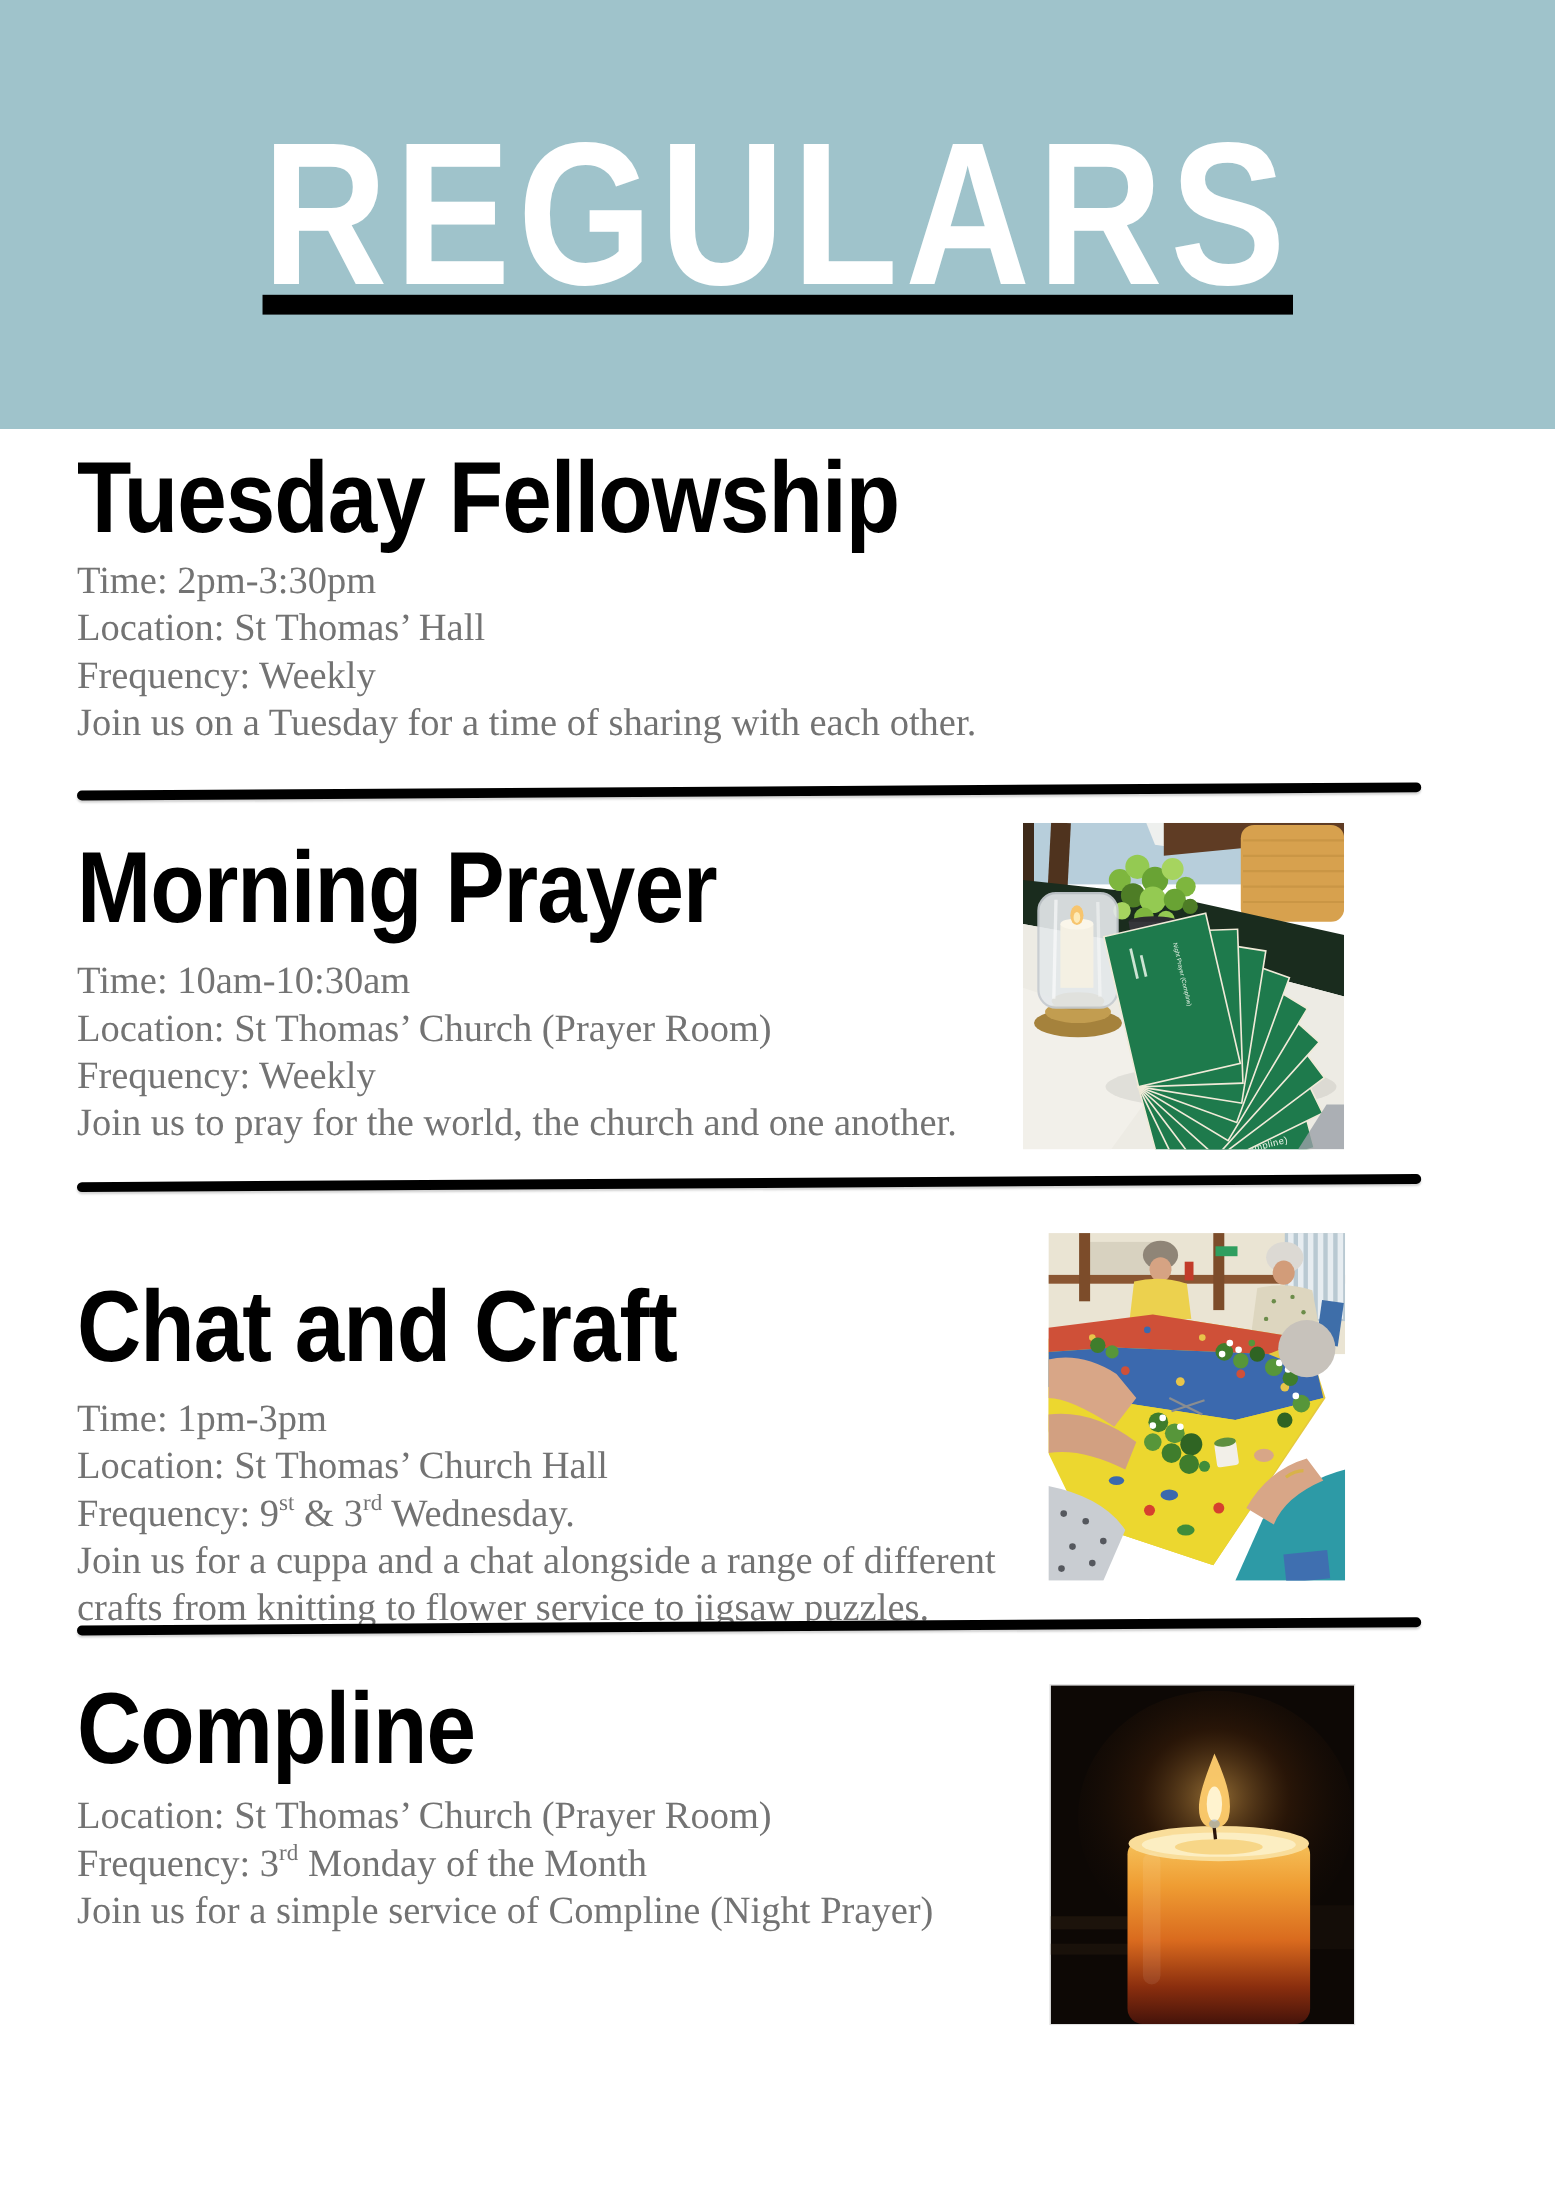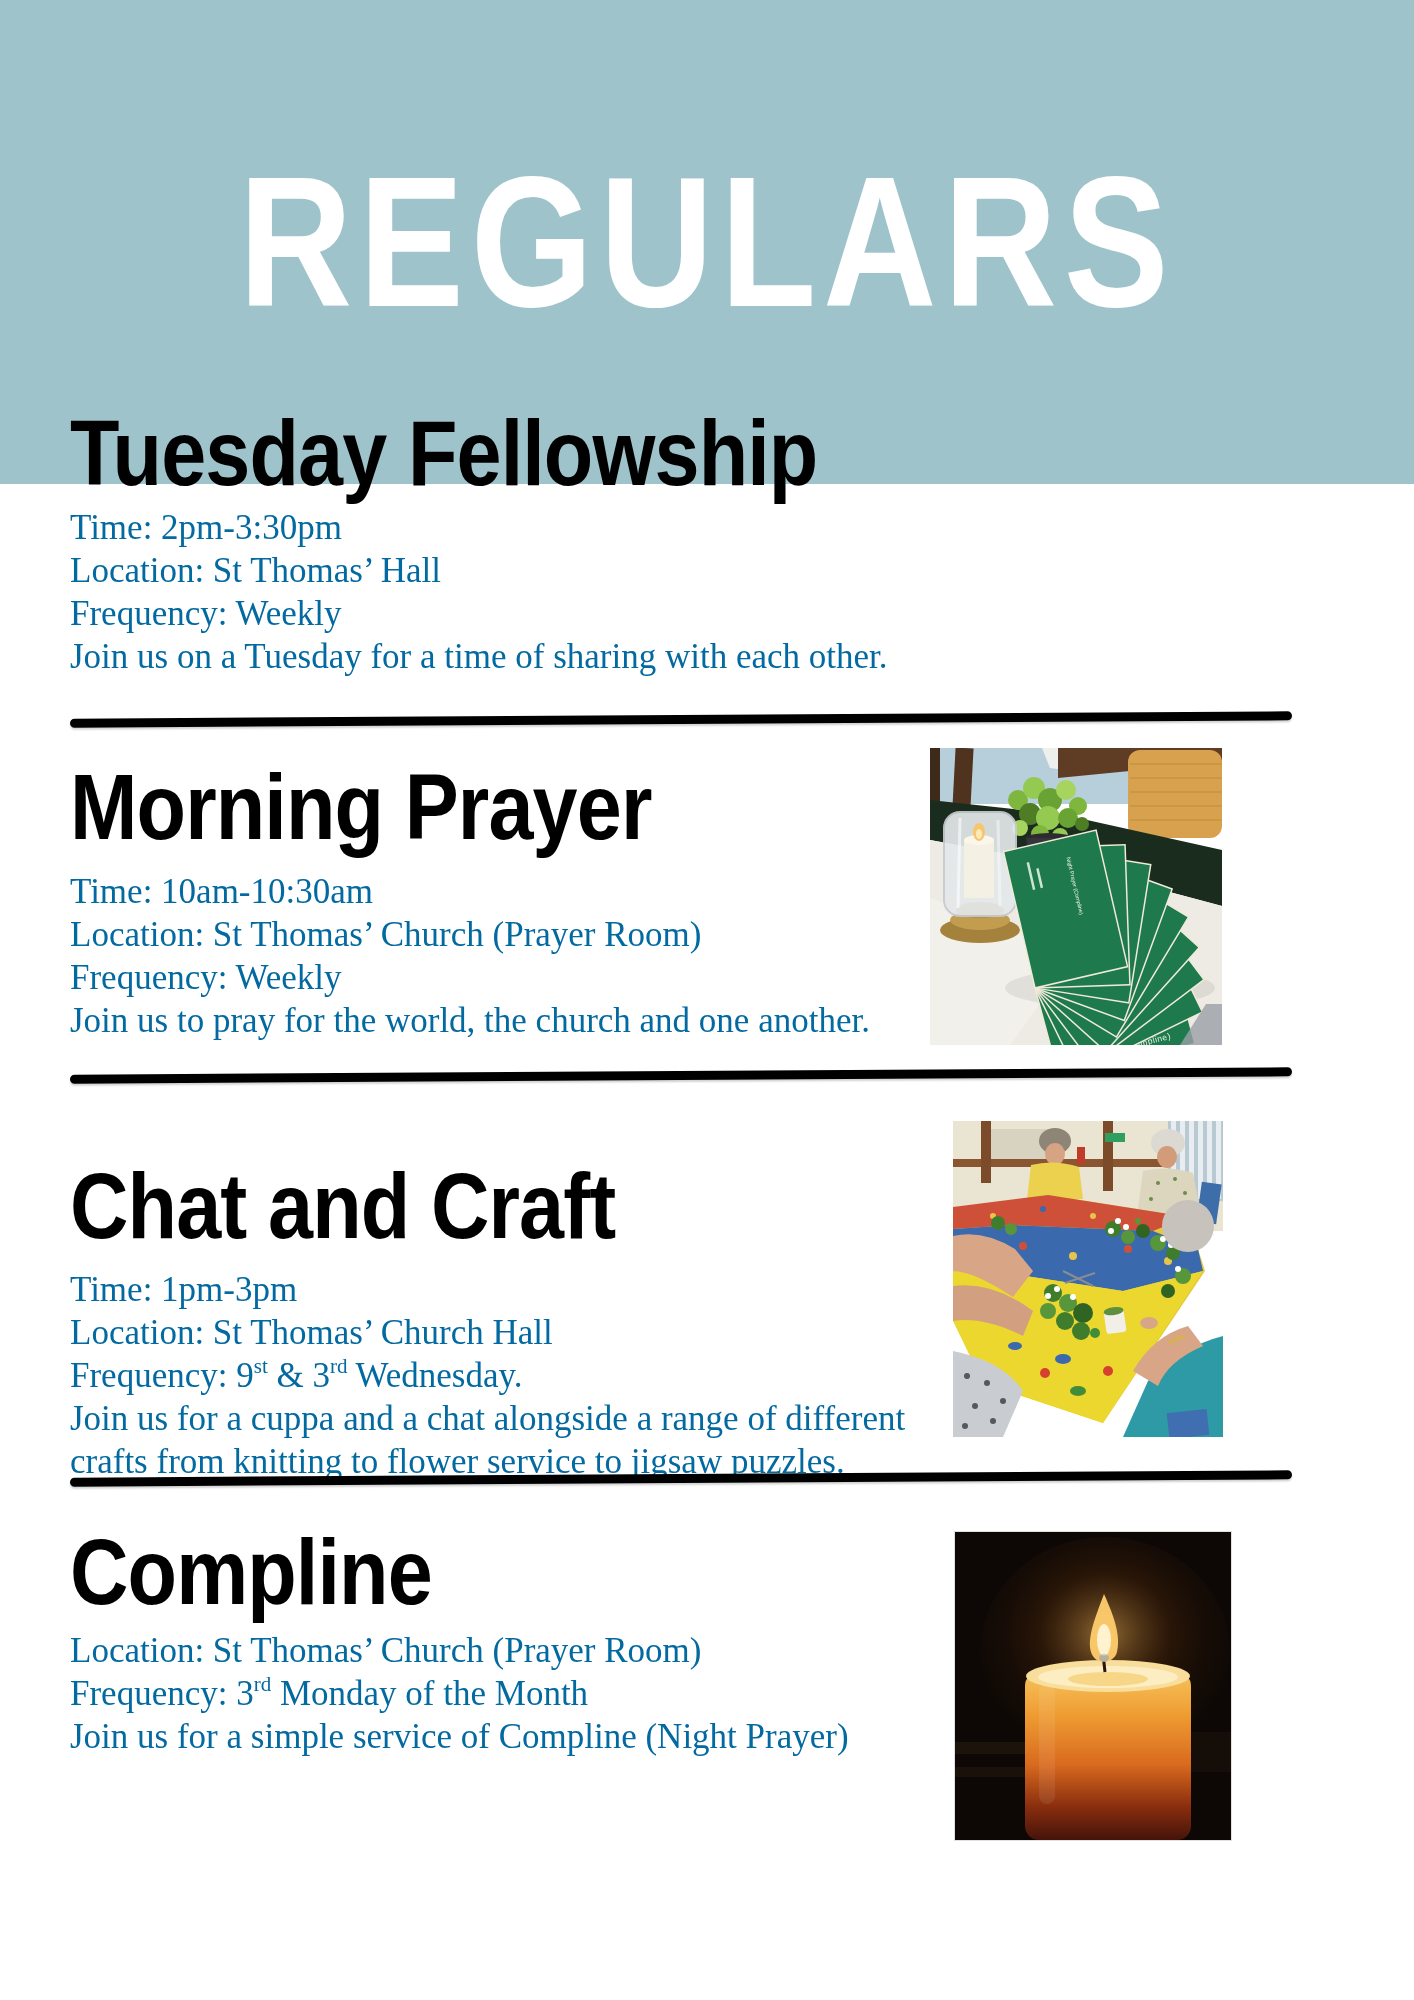--- a/index.html
+++ b/index.html
@@ -1,27 +1,27 @@
 <!DOCTYPE html>
 <html><head>
 <meta charset="utf-8">
 <style>
   html,body{margin:0;padding:0;background:#ffffff;}
   .page{position:relative;width:1414px;height:2000px;background:#ffffff;overflow:hidden;
         font-family:"Liberation Serif", serif;}
-  .banner{position:absolute;left:0;top:0;width:1414px;height:484px;background:#9fc3cb;
-          display:flex;align-items:center;justify-content:center;}
+  .banner{position:absolute;left:0;top:0;width:1414px;height:390px;background:#9fc3cb;
+          display:flex;align-items:center;justify-content:center;text-decoration:underline;}
   .banner h1{margin:0;font-family:"Liberation Sans",sans-serif;font-weight:bold;
              font-size:185px;line-height:1;color:#ffffff;letter-spacing:8px;
              transform:scaleX(.85);white-space:nowrap;}
   .event{position:absolute;left:70px;}
   .event h2{margin:0;font-family:"Liberation Sans",sans-serif;font-weight:bold;font-size:92px;
             line-height:1;color:#000;letter-spacing:-1px;transform:scaleX(.88);
             transform-origin:left center;white-space:nowrap;}
-  .details{font-size:35px;line-height:43px;color:#0369a1;width:880px;}
+  .details{font-size:35px;line-height:43px;color:#737373;width:880px;}
   .details p{margin:0;}
   sup.ord{font-size:21px;line-height:0;vertical-align:14px;}
   .divider{position:absolute;left:70px;width:1222px;height:9px;background:#000;
            border-radius:5px;transform:rotate(-.35deg);box-shadow:0 2px 2px rgba(0,0,0,.18);}
   .photo{position:absolute;overflow:hidden;}
   .photo svg{display:block;}
   .photo-border{border:1px solid #e0e0e0;}
 </style>
 </head>
 <body>

